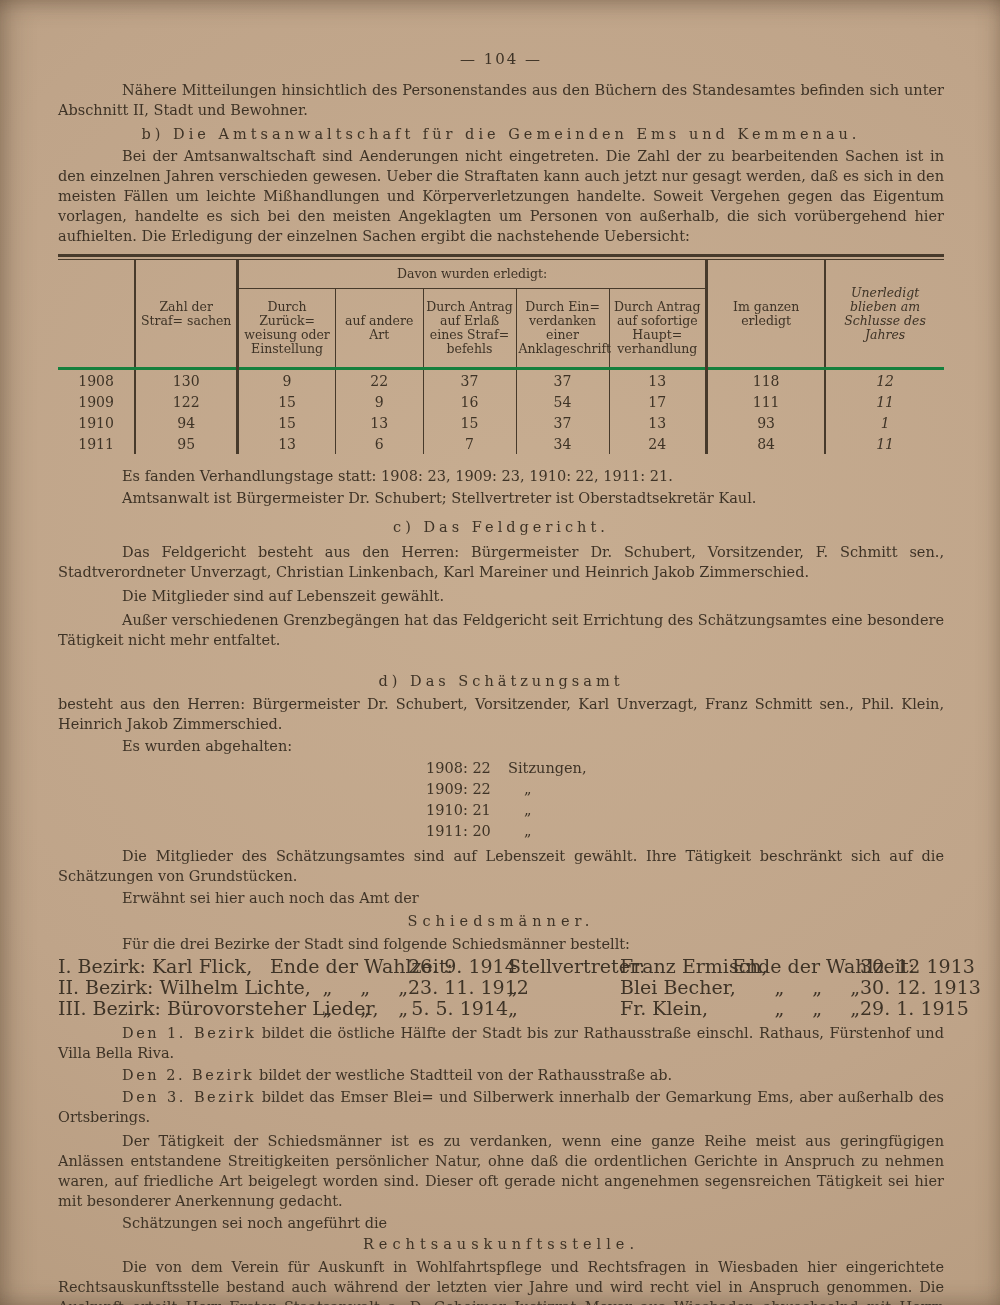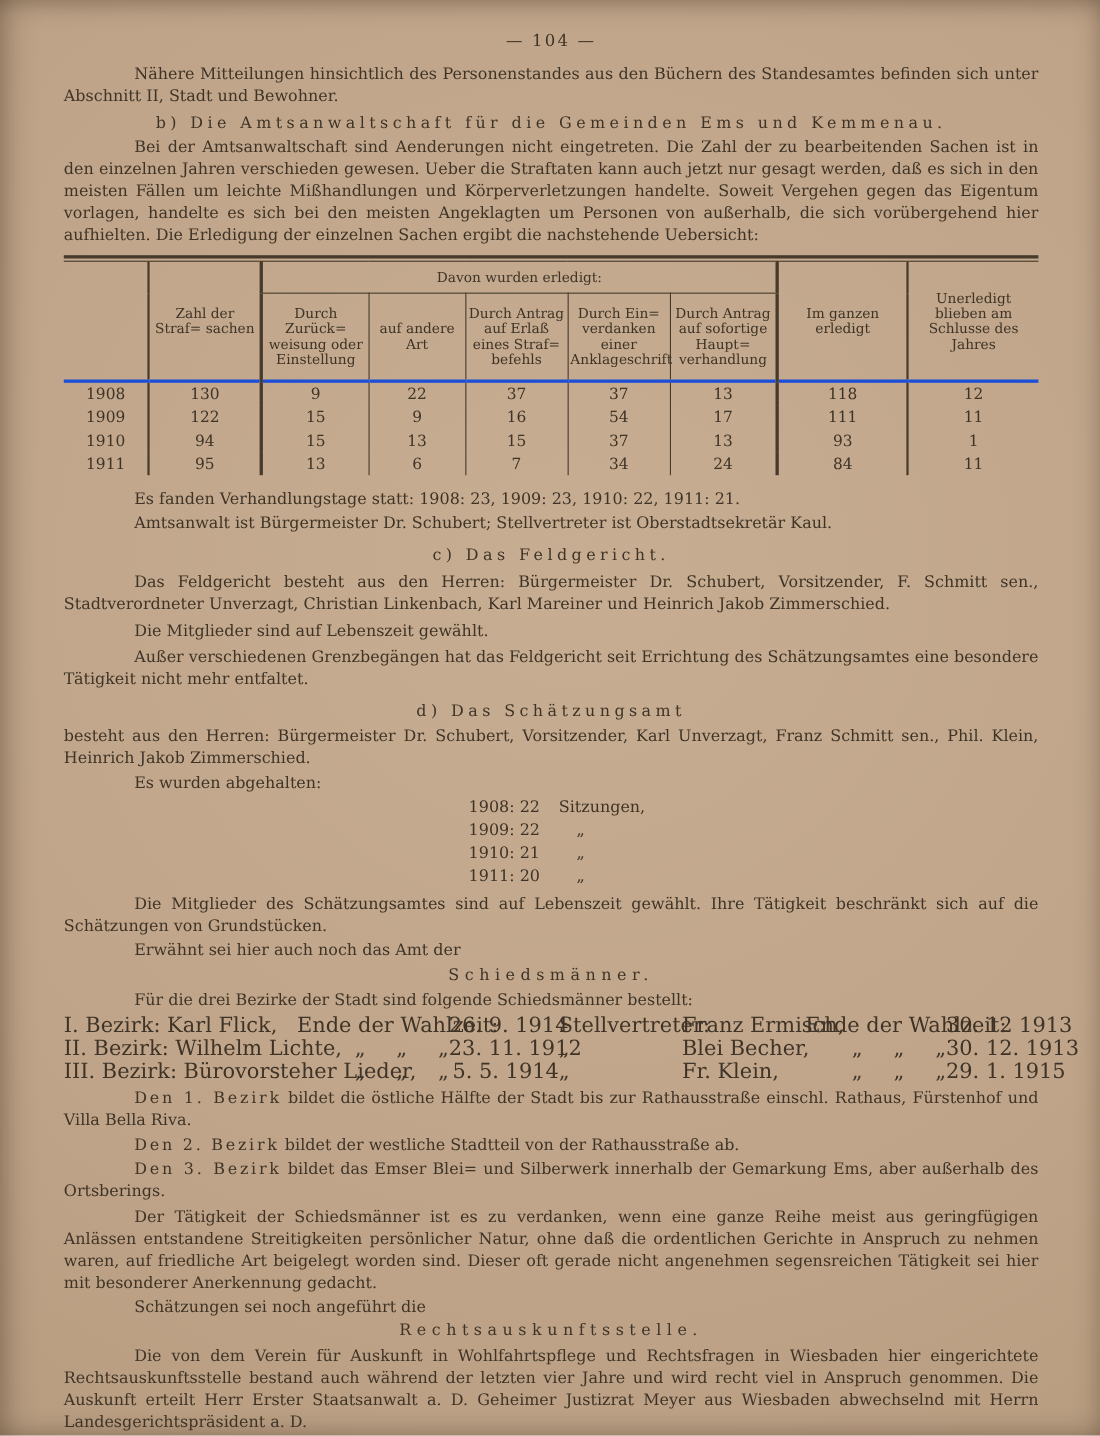--- a/index.html
+++ b/index.html
@@ -6,21 +6,21 @@
   body {
     width:1000px; height:1305px;
     background:
       radial-gradient(130% 95% at 52% 40%, #c7ad91 0%, #bfa489 50%, #b09578 100%);
     font-family:"DejaVu Serif", serif;
     color:#3e3326;
     position:relative; overflow:hidden;
   }
   .page {
     position:absolute; inset:0;
-    padding:28px 56px 0 58px;
+    padding:50px 56px 0 58px;
     box-sizing:border-box;
     box-shadow: inset 18px 0 30px -14px rgba(60,44,28,.38),
                 inset -12px 0 26px -14px rgba(60,44,28,.30),
                 inset 0 16px 26px -16px rgba(60,44,28,.35),
                 inset 0 -14px 26px -16px rgba(60,44,28,.28);
   }
   .pageno { text-align:center; font-size:15px; letter-spacing:2px; height:20px; margin-bottom:10px; }
   p { margin:0 0 3px 0; font-size:14.5px; line-height:20px; text-align:justify; }
   .indent { text-indent:64px; }
   .heading {
@@ -41,38 +41,38 @@
   table.uebersicht td {
     font-size:14px; text-align:center; vertical-align:middle;
     height:21px; padding:0 2px;
   }
   .r1 th { height:24px; }
   .r2 th { height:74px; }
   .span-cell { border-bottom:1px solid #473a2b; }
   .v1 { border-left:2px solid #473a2b; }   
   .v2 { border-left:3px solid #473a2b; }   
   .v0 { border-left:1px solid #473a2b; }   
-  .v3 { border-left:2px solid #473a2b; }   
-  tbody tr:first-child td { border-top:3px solid #1d4ed8; }
+  .v3 { border-left:2px solid #473a2b;font-style:italic; }   
+  tbody tr:first-child td { border-top:3px solid #15803d; }
   
   .sessions { margin:0 0 4px 368px; font-size:14.5px; }
   .sessions .srow { display:grid; grid-template-columns:72px auto; line-height:21px; }
   .sessions .word { padding-left:10px; }
   .sessions .word.q { padding-left:26px; }
   
   .bez-row {
     display:grid;
     grid-template-columns:212px 138px 100px 112px 112px 128px auto;
     font-size:19px; line-height:21px; white-space:nowrap;
   }
   .bez-row .c2, .bez-row .c6 { text-align:right; }
   .bez-row .c3, .bez-row .c7 { text-align:right; }
   .bez-row .quote { word-spacing:22px; }
   .lead { letter-spacing:2.5px; }
-  .mb2 { margin-bottom:2px; } .mb4 { margin-bottom:4px; } .mb6 { margin-bottom:8px; } .mb8 { margin-bottom:8px; }
+  .mb2 { margin-bottom:2px; } .mb4 { margin-bottom:4px; } .mb6 { margin-bottom:20px; } .mb8 { margin-bottom:8px; }
   .mt8 { margin-top:8px; } .mt12 { margin-top:12px; }
 </style>
 </head>
 <body>
 
 <div class="page">
 
   <div class="pageno">—  104  —</div>
 
   <p class="indent">Nähere Mitteilungen hinsichtlich des Personenstandes aus den Büchern des Standesamtes befinden sich unter Abschnitt II, Stadt und Bewohner.</p>

